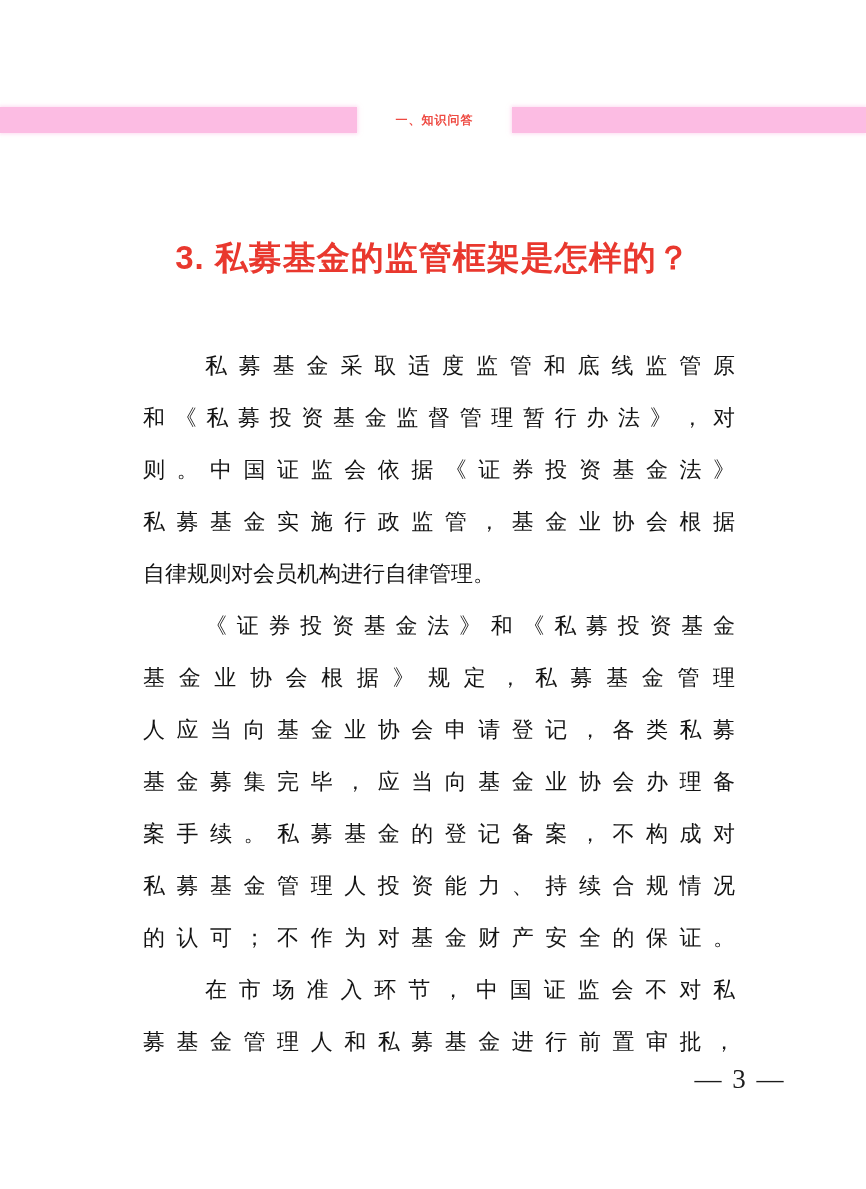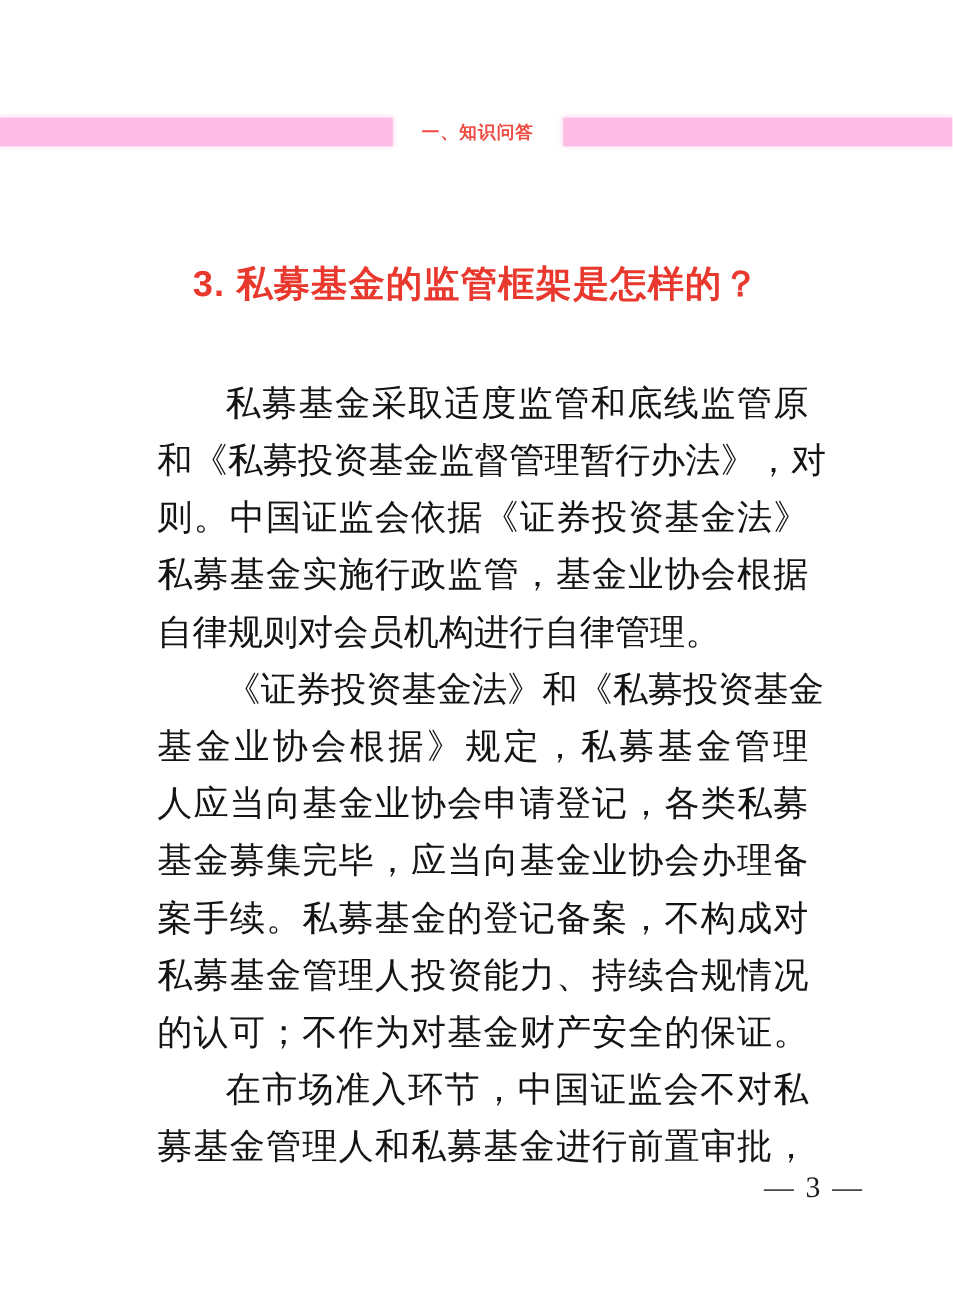--- a/index.html
+++ b/index.html
@@ -32,21 +32,21 @@
   }
   .bar-left { width: 357px; }
   .bar-right { flex: 1; }
   .header-label {
     width: 155px;
     display: flex;
     align-items: center;
     justify-content: center;
     font-family: "Liberation Sans", "DejaVu Sans", sans-serif;
     font-weight: bold;
-    font-size: 16px;
+    font-size: 12px;
     letter-spacing: 1px;
     color: #ee4a42;
     white-space: nowrap;
   }
 
   
   .title {
     position: absolute;
     top: 236px;
     left: 0;
@@ -61,21 +61,21 @@
     color: #e9382e;
     white-space: nowrap;
   }
 
   
   .body-block {
     position: absolute;
     top: 340px;
     left: 143px;
     width: 592px;
-    font-size: 32px;
+    font-size: 22px;
     color: #141414;
   }
   .bl {
     height: 52px;
     line-height: 52px;
     text-align: justify;
     text-align-last: justify;
     white-space: nowrap;
     overflow: visible;
   }

